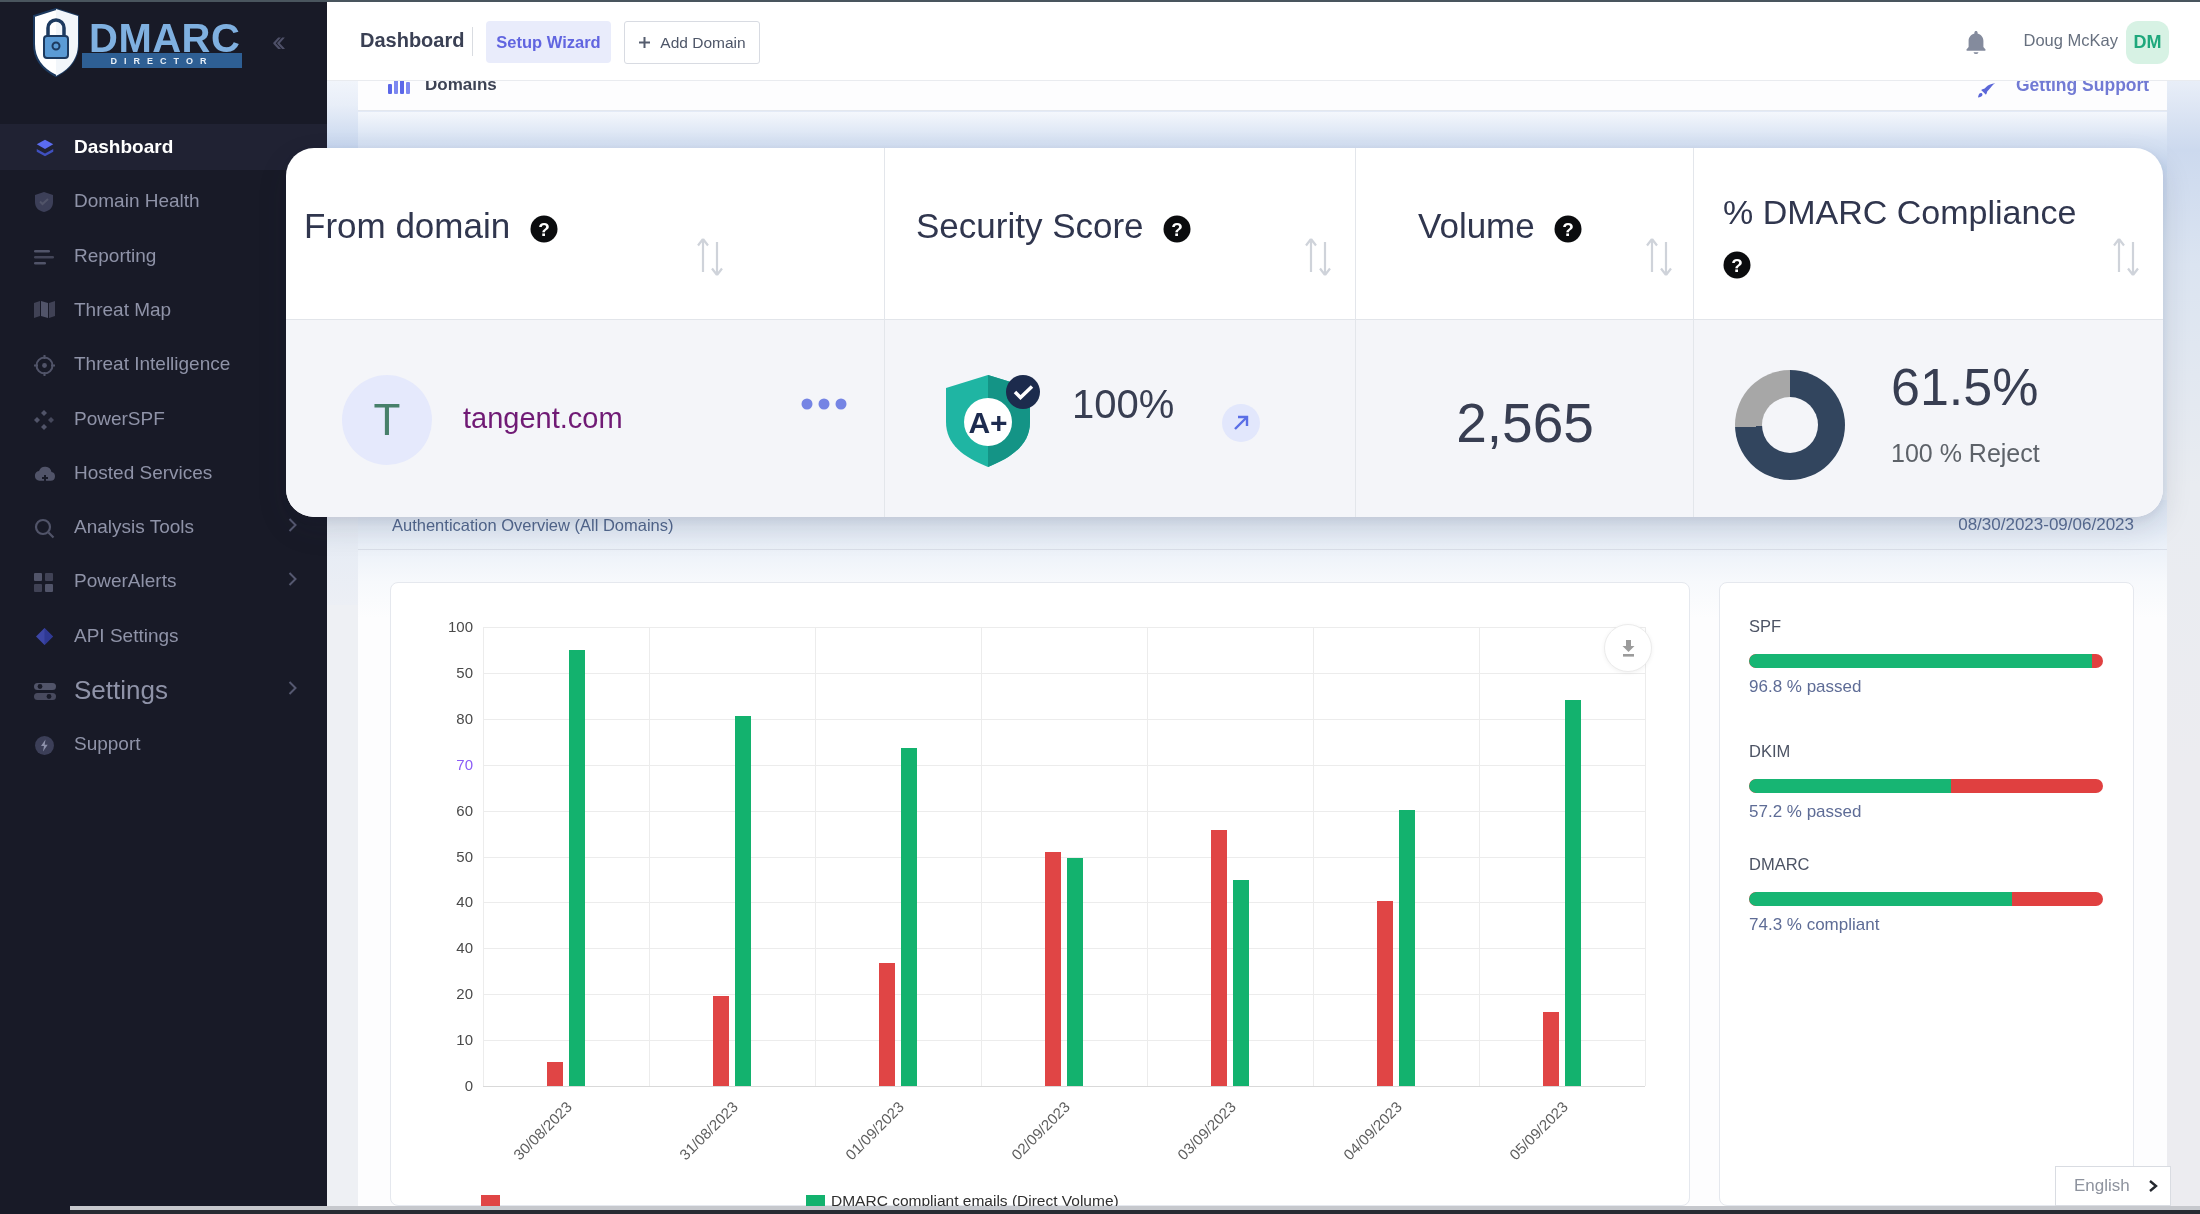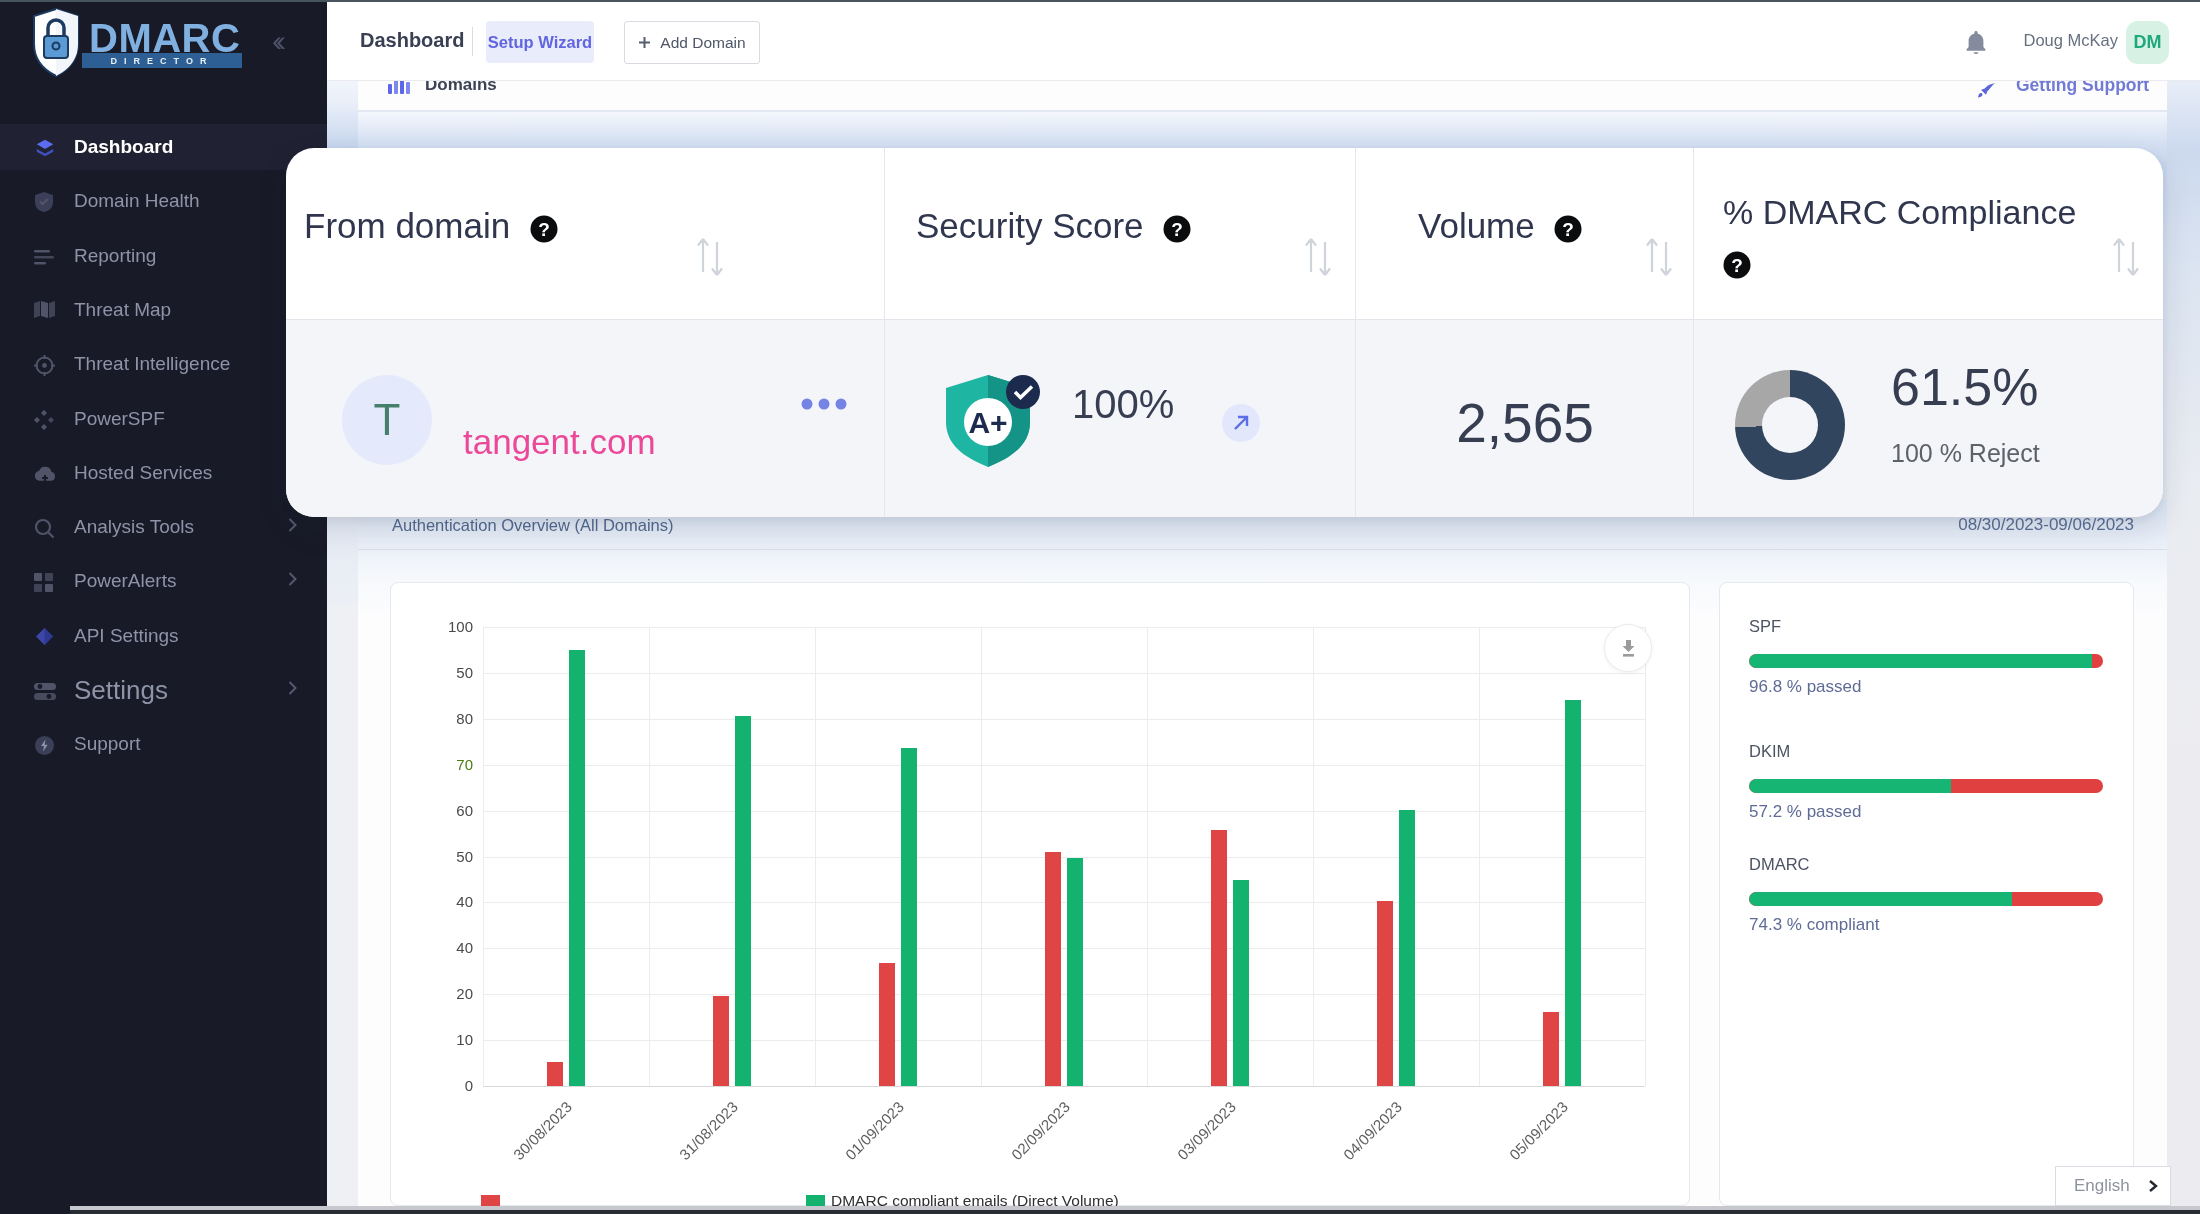--- a/index.html
+++ b/index.html
@@ -37,21 +37,21 @@
 <div class="abs" style="left:423px;top:985.2px;width:50px;height:18px;font-size:15px;color:#4a4a4a;text-align:right;">20</div>
 <div class="abs" style="left:483px;top:948.3px;width:1162px;height:1px;background:#ececec;"></div>
 <div class="abs" style="left:423px;top:939.3px;width:50px;height:18px;font-size:15px;color:#4a4a4a;text-align:right;">40</div>
 <div class="abs" style="left:483px;top:902.4px;width:1162px;height:1px;background:#ececec;"></div>
 <div class="abs" style="left:423px;top:893.4px;width:50px;height:18px;font-size:15px;color:#4a4a4a;text-align:right;">40</div>
 <div class="abs" style="left:483px;top:856.5px;width:1162px;height:1px;background:#ececec;"></div>
 <div class="abs" style="left:423px;top:847.5px;width:50px;height:18px;font-size:15px;color:#4a4a4a;text-align:right;">50</div>
 <div class="abs" style="left:483px;top:810.6px;width:1162px;height:1px;background:#ececec;"></div>
 <div class="abs" style="left:423px;top:801.6px;width:50px;height:18px;font-size:15px;color:#4a4a4a;text-align:right;">60</div>
 <div class="abs" style="left:483px;top:764.7px;width:1162px;height:1px;background:#ececec;"></div>
-<div class="abs" style="left:423px;top:755.7px;width:50px;height:18px;font-size:15px;color:#4d7c0f;text-align:right;">70</div>
+<div class="abs" style="left:423px;top:755.7px;width:50px;height:18px;font-size:15px;color:#8b5cf6;text-align:right;">70</div>
 <div class="abs" style="left:483px;top:718.8px;width:1162px;height:1px;background:#ececec;"></div>
 <div class="abs" style="left:423px;top:709.8px;width:50px;height:18px;font-size:15px;color:#4a4a4a;text-align:right;">80</div>
 <div class="abs" style="left:483px;top:672.9px;width:1162px;height:1px;background:#ececec;"></div>
 <div class="abs" style="left:423px;top:663.9px;width:50px;height:18px;font-size:15px;color:#4a4a4a;text-align:right;">50</div>
 <div class="abs" style="left:483px;top:627px;width:1162px;height:1px;background:#ececec;"></div>
 <div class="abs" style="left:423px;top:618px;width:50px;height:18px;font-size:15px;color:#4a4a4a;text-align:right;">100</div>
 <div class="abs" style="left:483px;top:627px;width:1px;height:459px;background:#ececec;"></div>
 <div class="abs" style="left:649px;top:627px;width:1px;height:459px;background:#ececec;"></div>
 <div class="abs" style="left:815px;top:627px;width:1px;height:459px;background:#ececec;"></div>
 <div class="abs" style="left:981px;top:627px;width:1px;height:459px;background:#ececec;"></div>
@@ -109,21 +109,21 @@
     <div style="position:absolute;left:0;top:0;height:14px;width:263.022px;background:#17b573;border-radius:7px 0 0 7px;"></div>
   </div>
 <div class="abs" style="left:1749px;top:915px;width:300px;height:22px;font-size:17px;color:#5e6c96;">74.3 % compliant</div>
 <div class="abs" style="left:2167px;top:65px;width:33px;height:1141px;background:linear-gradient(180deg,#eff3fa 0px,#ccd9ee 85px,#dbe4f1 200px,#e9ecf1 420px,#ececf0 700px,#ececf0 1141px);"></div>
 <div class="abs" style="left:2055px;top:1166px;width:116px;height:40px;background:#fff;border:1px solid #d9dce2;display:flex;align-items:center;padding-left:18px;font-size:17px;color:#8e939e;">English <svg width="11" height="14" viewBox="0 0 11 14" style="margin-left:18px">
       <path d="M2 2l6 5-6 5" stroke="#23272e" stroke-width="2.4" fill="none"></path>
     </svg></div>
 <div class="abs" style="left:327px;top:2px;width:1873px;height:79px;background:#fff;"></div>
 <div class="abs" style="left:360px;top:29px;width:108px;height:30px;font-size:20px;font-weight:700;color:#3a4054;">Dashboard</div>
 <div class="abs" style="left:472px;top:27px;width:1px;height:29px;background:#d9dce1;"></div>
-<div class="abs" style="left:486px;top:21px;width:108px;height:42px;background:#e9ecfb;border-radius:4px;display:flex;align-items:center;justify-content:center;font-size:16.5px;font-weight:600;color:#6165e0;">Setup Wizard</div>
+<div class="abs" style="left:486px;top:21px;width:125px;height:42px;background:#e9ecfb;border-radius:4px;display:flex;align-items:center;justify-content:center;font-size:16.5px;font-weight:600;color:#6165e0;">Setup Wizard</div>
 <div class="abs" style="left:624px;top:21px;width:136px;height:43px;background:#fff;border:1px solid #d8dbe2;border-radius:3px;display:flex;align-items:center;justify-content:center;font-size:15.5px;color:#4e5668;"><svg width="13" height="13" viewBox="0 0 13 13" style="margin-right:9px">
       <g stroke="#555d6e" stroke-width="2">
         <path d="M6.5 1v11M1 6.5h11"></path>
       </g>
     </svg>Add Domain</div>
 <div class="abs" style="left:1963px;top:29px;width:26px;height:28px;"><svg width="26" height="28" viewBox="0 0 26 28">
       <path fill="#848b9d" d="M13 2c-.9 0-1.6.7-1.6 1.6v.9C8 5.3 5.6 8.3 5.6 11.9v6.1l-2.1 2.6c-.4.5 0 1.2.6 1.2h17.8c.6 0 1-.7.6-1.2l-2.1-2.6v-6.1c0-3.6-2.4-6.6-5.8-7.4v-.9C14.6 2.7 13.9 2 13 2z"></path>
       <path fill="#848b9d" d="M10.5 23.2a2.6 2.6 0 0 0 5 0z"></path>
     </svg></div>
 <div class="abs" style="left:2010px;top:31px;width:108px;height:24px;font-size:16.5px;color:#67707f;text-align:right;">Doug McKay</div>
@@ -297,21 +297,21 @@
       <circle cx="14" cy="14" r="13.5" fill="#0b0c0e"></circle>
       <text x="14" y="20.5" font-size="19" font-weight="700" fill="#fff" text-anchor="middle" font-family="Liberation Sans">?</text>
     </svg></div>
 <div class="abs" style="left:2110px;top:236px;width:32px;height:42px;"><svg width="32" height="42" viewBox="0 0 32 42">
       <g stroke="#cfd3da" stroke-width="2.2" fill="none">
         <path d="M9 36V3M9 3l-5 6.5M9 3l5 6.5"></path>
         <path d="M23 6v33M23 39l-5-6.5M23 39l5-6.5"></path>
       </g>
     </svg></div>
 <div class="abs" style="left:342px;top:375px;width:90px;height:90px;border-radius:50%;background:#e5e9fc;display:flex;align-items:center;justify-content:center;font-size:44px;color:#47806a;">T</div>
-<div class="abs" style="left:463px;top:402px;width:300px;height:44px;font-size:35px;color:#ec4899;margin-top:20px;">tangent.com</div>
+<div class="abs" style="left:463px;top:402px;width:300px;height:44px;font-size:29px;color:#701a75;">tangent.com</div>
 <div class="abs" style="left:801px;top:396px;width:60px;height:14px;"><svg width="46" height="12" viewBox="0 0 46 12">
       <g fill="#7584e4">
         <circle cx="6" cy="6" r="5.5"></circle>
         <circle cx="23" cy="6" r="5.5"></circle>
         <circle cx="40" cy="6" r="5.5"></circle>
       </g>
     </svg></div>
 <div class="abs" style="left:944px;top:372px;width:98px;height:98px;">
 <svg width="98" height="98" viewBox="0 0 98 98">
  <path d="M44 3 L86 16 V50 C86 72 69 85 44 95 C19 85 2 72 2 50 V16 Z" fill="#1fb5a3"></path>

